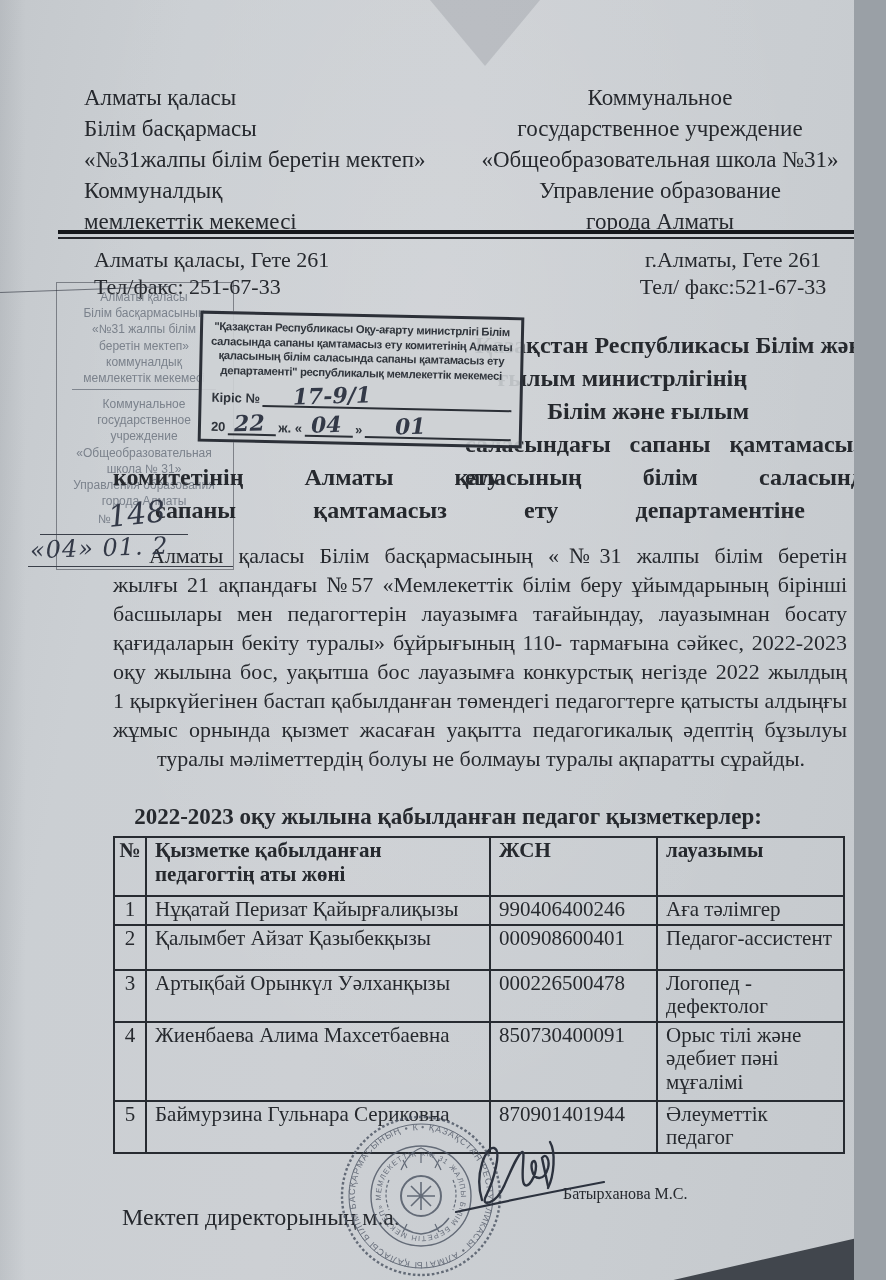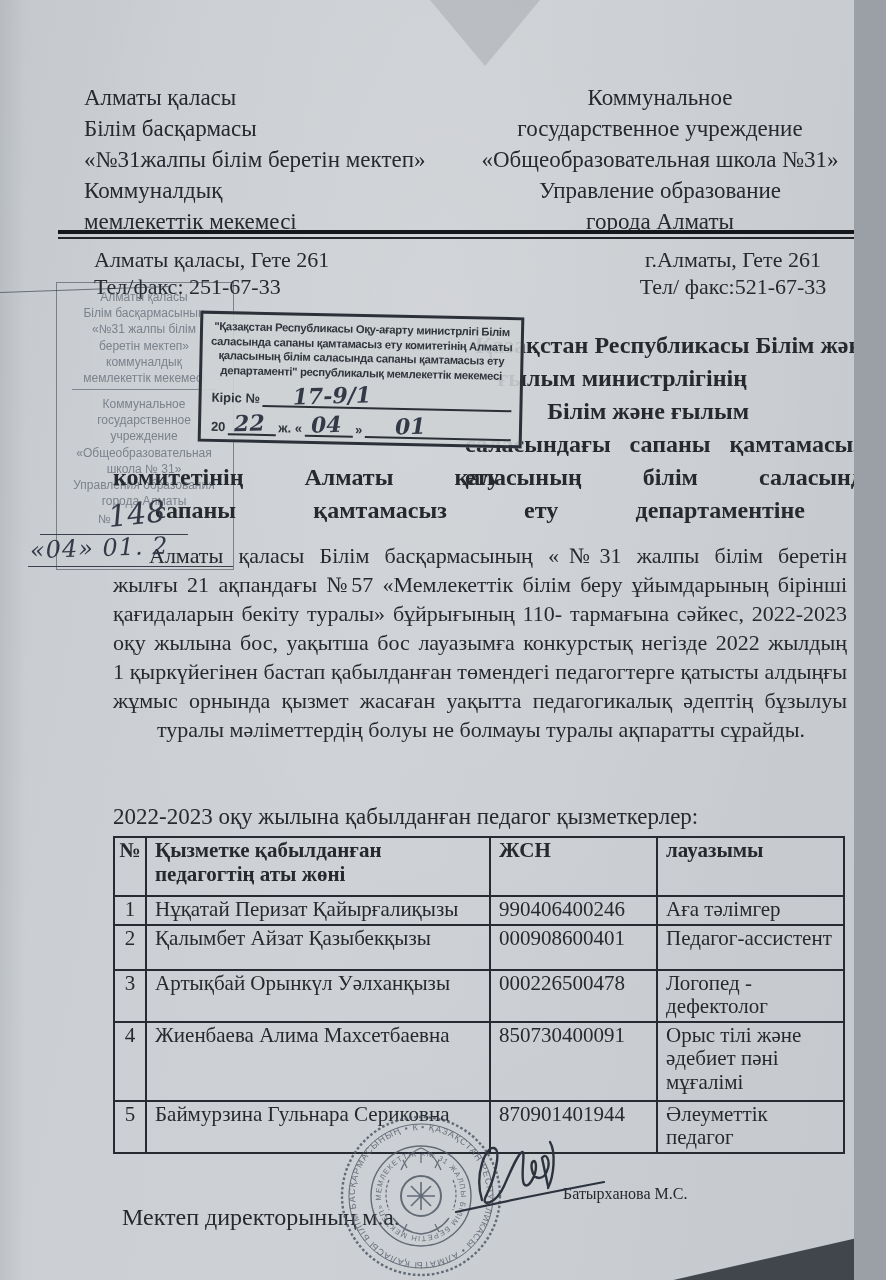--- a/index.html
+++ b/index.html
@@ -53,21 +53,21 @@
   .addressee div:nth-child(4){text-align:justify;text-align-last:justify;padding-left:352px;padding-right:12px;}
   .addressee div:nth-child(5){text-align:justify;text-align-last:justify;}
   .addressee div:nth-child(6){text-align:justify;text-align-last:justify;padding-left:42px;padding-right:70px;}
   
   .body-text{left:113px;top:541px;width:734px;font-size:22px;z-index:2;}
   .body-text div{height:29px;line-height:29px;text-align:justify;text-align-last:justify;}
   .body-text div.first{padding-left:36px;}
   .body-text div.last{text-align-last:auto;margin-left:44px;}
   
   .tbl-caption{left:113px;top:804px;width:730px;padding-right:60px;box-sizing:border-box;
-    font-size:23px;z-index:2;}
+    font-size:23px;text-align:center;z-index:2;font-weight:bold;}
   .staff{left:113px;top:836px;z-index:2;}
   table{border-collapse:collapse;table-layout:fixed;width:730px;font-size:21px;line-height:23.5px;}
   td,th{border:2px solid #272b31;padding:1px 6px 2px 8px;vertical-align:top;text-align:left;overflow:hidden;}
   th{font-weight:bold;}
   td.c,th.c{text-align:center;padding:1px 2px;}
   
   .director{left:122px;top:1204px;font-size:24px;z-index:3;}
   .signer{left:563px;top:1185px;font-size:16px;z-index:3;}
   .seal{left:333px;top:1108px;z-index:4;opacity:0.85;}
   .sig{left:452px;top:1128px;z-index:5;}
@@ -160,20 +160,21 @@
     <div>ғылым министрлігінің</div>
     <div>Білім және ғылым</div>
     <div>саласындағы сапаны қамтамасыз ету</div>
     <div>комитетінің Алматы қаласының білім саласында</div>
     <div>сапаны қамтамасыз ету департаментіне</div>
   </div>
 
   <div class="abs body-text">
     <div class="first">Алматы қаласы Білім басқармасының «№31 жалпы білім беретін</div>
     <div>жылғы 21 ақпандағы №57 «Мемлекеттік білім беру ұйымдарының бірінші</div>
+    <div>басшылары мен педагогтерін лауазымға тағайындау, лауазымнан босату</div>
     <div>қағидаларын бекіту туралы» бұйрығының 110- тармағына сәйкес, 2022-2023</div>
     <div>оқу жылына бос, уақытша бос лауазымға конкурстық негізде 2022 жылдың</div>
     <div>1 қыркүйегінен бастап қабылданған төмендегі педагогтерге қатысты алдыңғы</div>
     <div>жұмыс орнында қызмет жасаған уақытта педагогикалық әдептің бұзылуы</div>
     <div class="last">туралы мәліметтердің болуы не болмауы туралы ақпаратты сұрайды.</div>
   </div>
 
   <div class="abs tbl-caption">2022-2023 оқу жылына қабылданған педагог қызметкерлер:</div>
   <div class="abs staff">
     <table>

